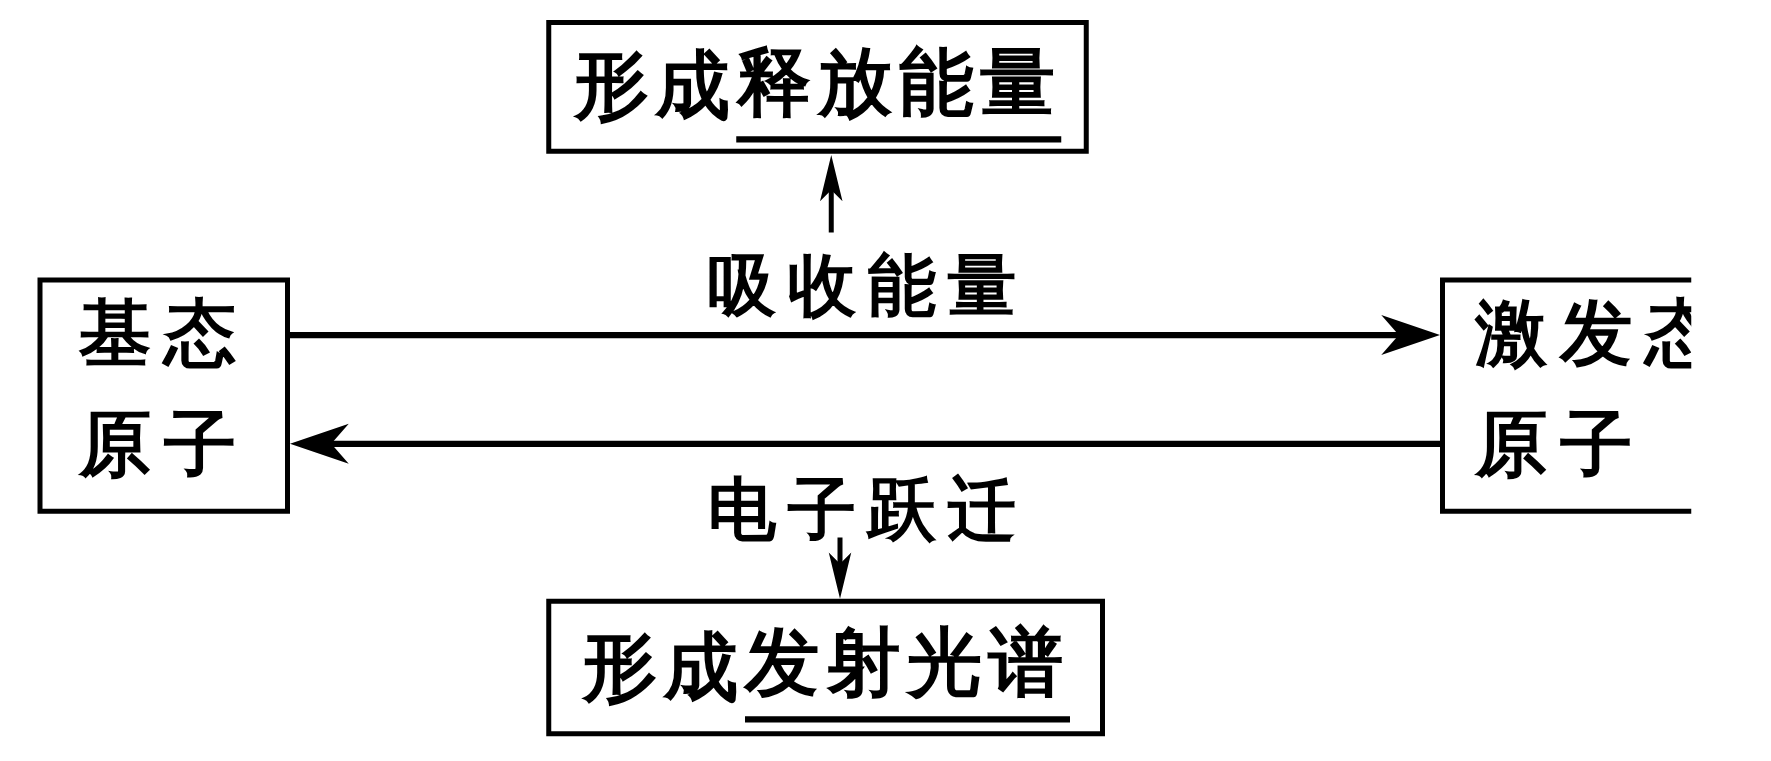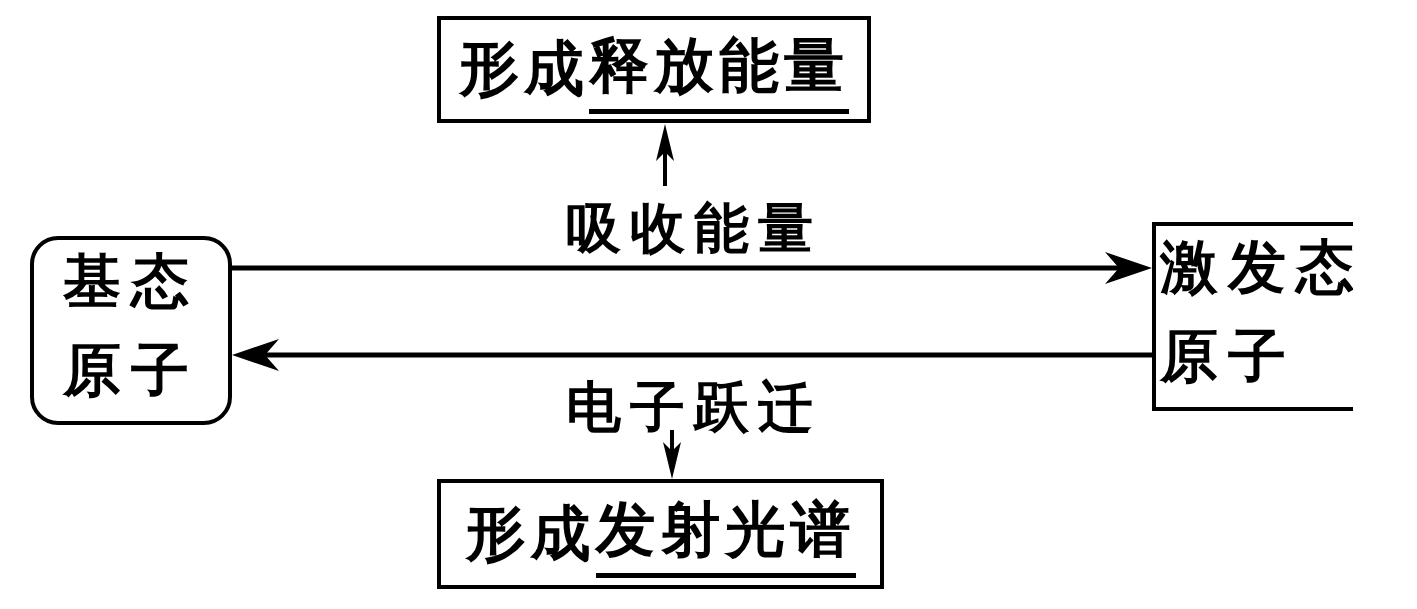--- a/index.html
+++ b/index.html
@@ -43,23 +43,23 @@
   }
   .atom-box {
     flex-direction: column;
     font-size: 58px;
     font-weight: bold;
     letter-spacing: 10px;
     line-height: 1.52;
   }
   #box-absorption { left: 437px; top: 16px;  width: 434px; height: 107px; }
   #box-emission   { left: 437px; top: 479px; width: 447px; height: 110px; }
-  #box-ground     { left: 30px;  top: 236px; width: 202px; height: 189px; text-align: center; border-radius: 28px; }
+  #box-ground     { left: 30px;  top: 222px; width: 202px; height: 189px; text-align: center; }
   #box-excited    { left: 1152px; top: 222px; width: 244px; height: 189px;
-                    align-items: flex-start; padding-left: 4px; text-align: center; }
+                    align-items: flex-start; padding-left: 24px; text-align: center; }
   .mid-label {
     position: absolute;
     left: 694px;
     transform: translateX(-50%);
     font-size: 55px;
     font-weight: bold;
     letter-spacing: 9px;
     white-space: nowrap;
     line-height: 1;
     margin-top: 16px;

